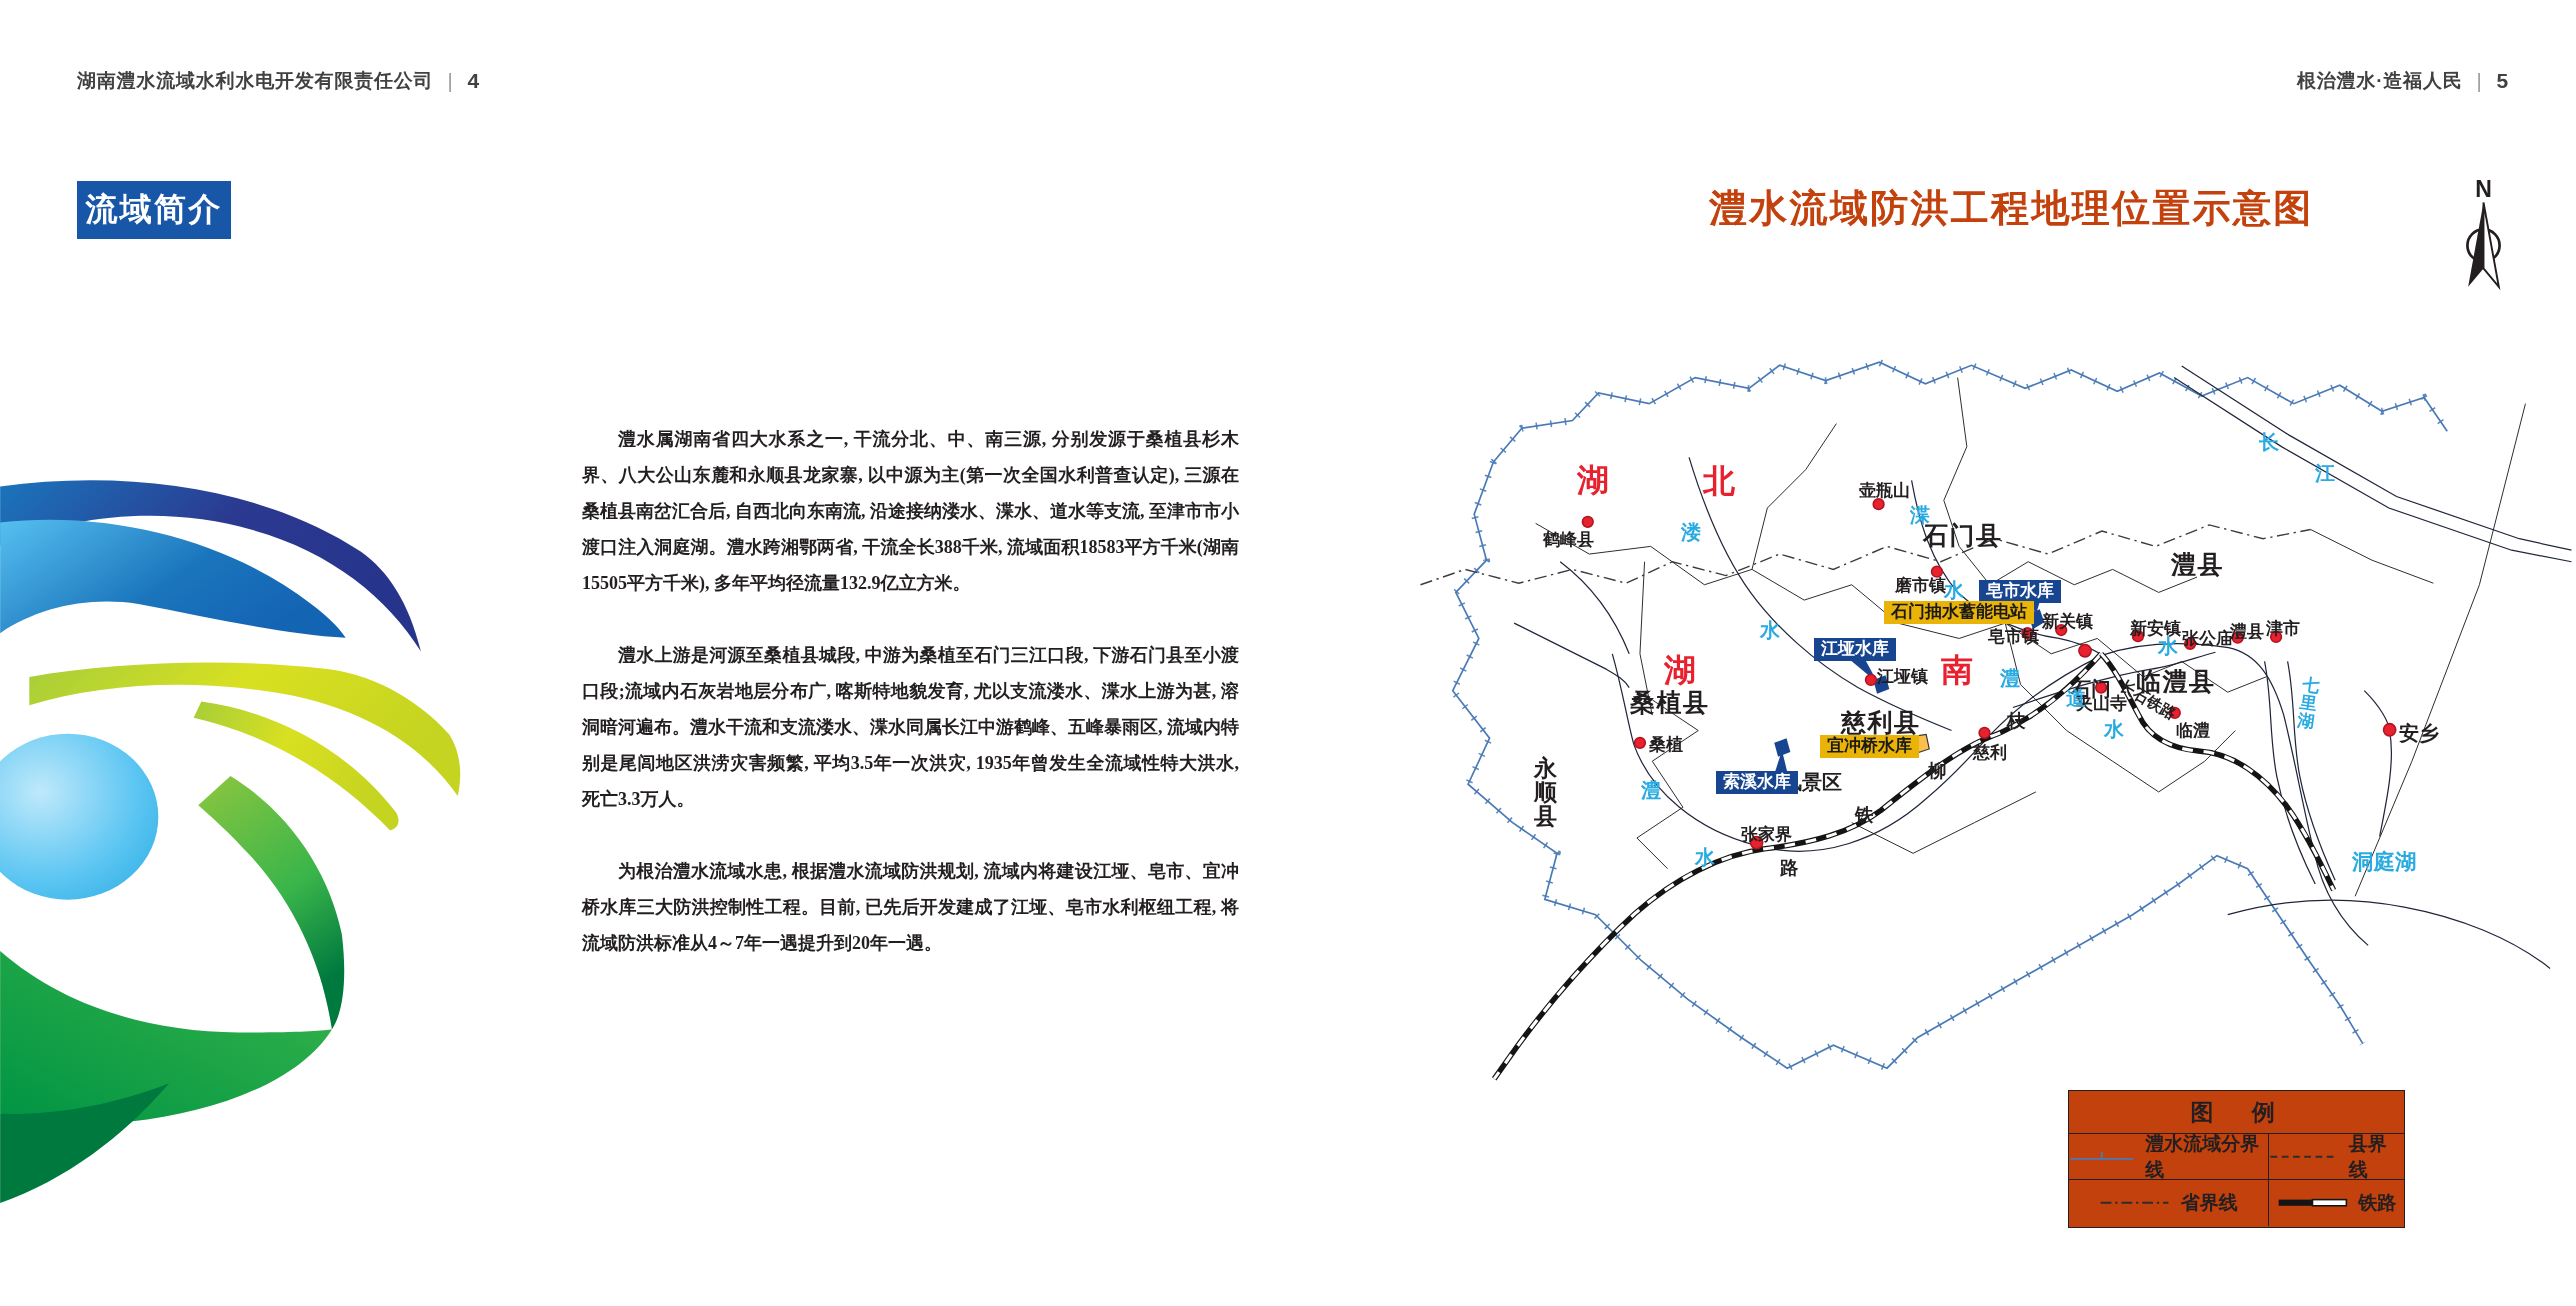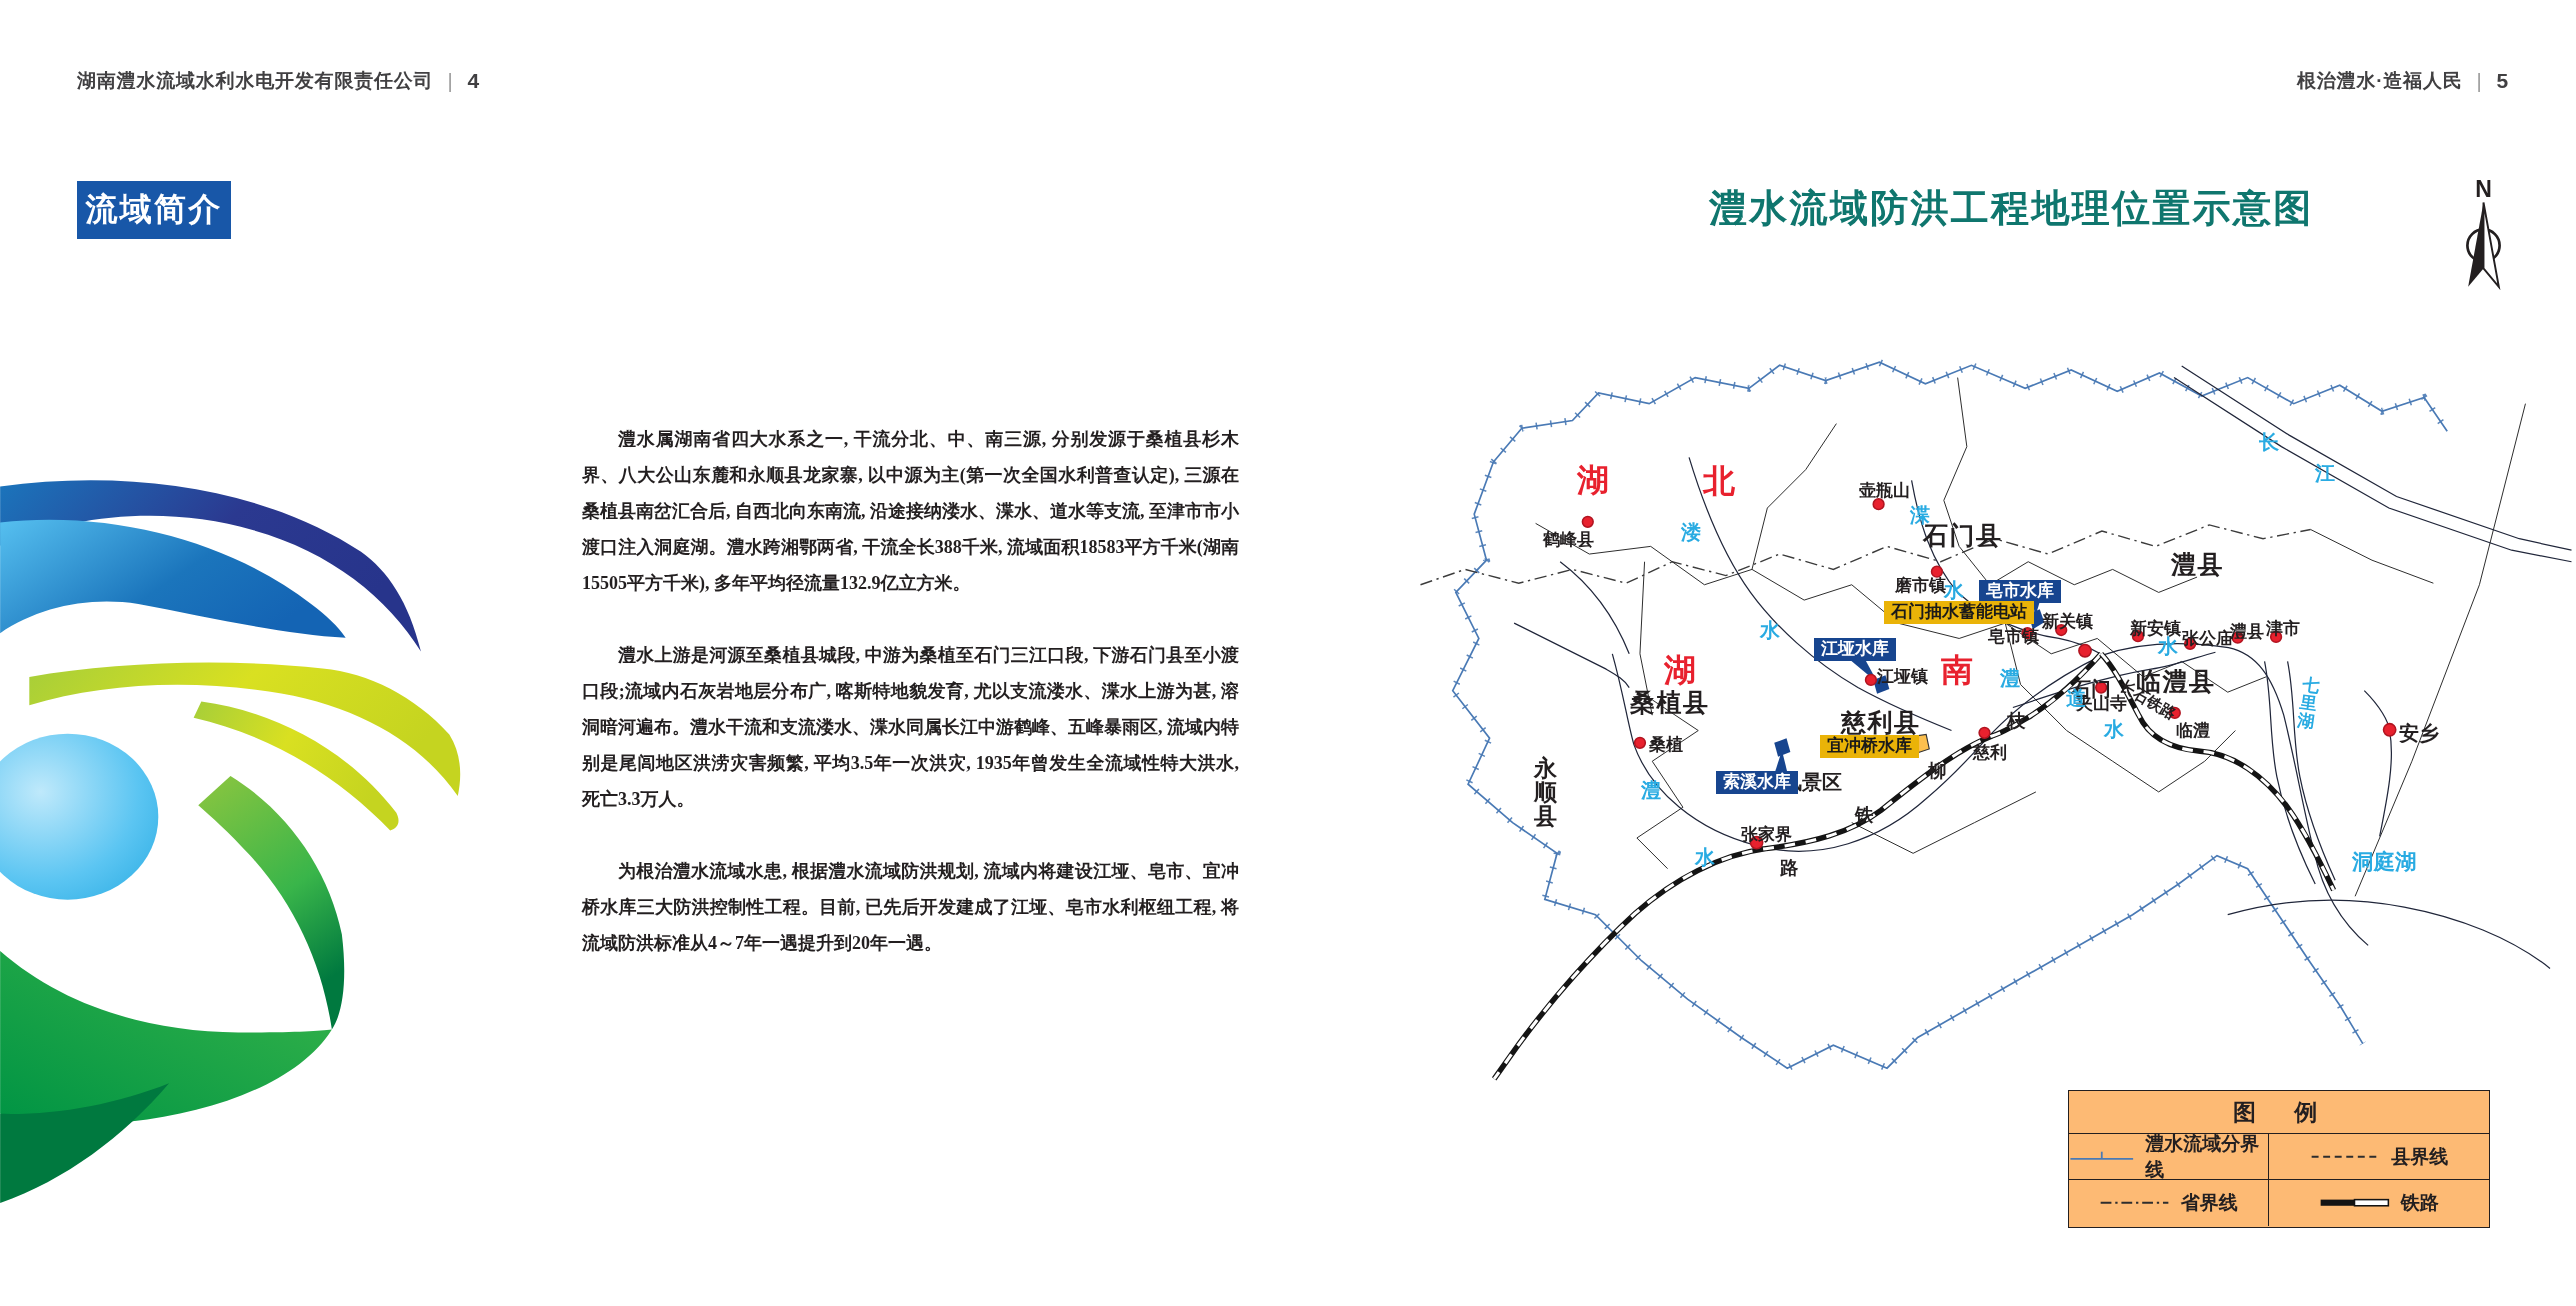--- a/index.html
+++ b/index.html
@@ -14,42 +14,42 @@
   
   .section-box{position:absolute;left:77px;top:181px;width:154px;height:58px;background:#1857a8;
                display:flex;align-items:center;justify-content:center;color:#fff;font-size:32px;
                font-weight:bold;letter-spacing:2.3px;}
   .bodytext{position:absolute;left:582px;top:421px;width:657px;
             font-family:"Liberation Serif","DejaVu Serif",serif;font-weight:bold;
             font-size:18px;line-height:36px;text-align:justify;color:#231f20;}
   .bodytext p{margin:0 0 36px 0;text-indent:2em;}
   
   .map-title{position:absolute;left:1709px;top:183px;width:607px;font-size:38px;font-weight:bold;
-             color:#0f766e;letter-spacing:2.3px;white-space:nowrap;}
+             color:#c2410c;letter-spacing:2.3px;white-space:nowrap;}
   .compass{position:absolute;left:2459px;top:178px;width:49px;height:115px;text-align:center;}
   .compass .n{font-size:23px;font-weight:bold;color:#231f20;line-height:23px;}
   
   #map{position:absolute;left:1420px;top:330px;width:1152px;height:775px;}
   #map svg{position:absolute;left:0;top:0;}
   .lbl{position:absolute;font-weight:bold;white-space:nowrap;line-height:1.05;}
   .lbl-prov{color:#e8212e;font-size:32px;letter-spacing:0.8px;}
   .lbl-county{color:#231f20;font-size:25px;letter-spacing:1.5px;}
   .lbl-town{color:#231f20;font-size:17px;}
   .lbl-town-lg{color:#231f20;font-size:20px;}
   .lbl-river{color:#29abe2;font-size:20px;}
   .lbl-rail{color:#231f20;font-size:18.4px;}
   .lbl-small{font-size:20px;letter-spacing:0;margin-top:40px;}
   .vertical{white-space:normal;word-break:break-all;}
   .box-navy{position:absolute;background:#17458f;color:#ffffff;font-weight:bold;font-size:17px;
             padding:2.3px 7px;white-space:nowrap;line-height:1.1;}
   .box-orange{position:absolute;background:#eab308;color:#1a1a1a;font-weight:bold;font-size:17px;
             padding:2.3px 7px;white-space:nowrap;line-height:1.1;}
   
-  .legend{position:absolute;left:2068px;top:1090px;width:422px;height:138px;border:1.5px solid #231f20;
-          background:#fdba74;box-sizing:border-box;}
+  .legend{position:absolute;left:2068px;top:1090px;width:337px;height:138px;border:1.5px solid #231f20;
+          background:#c2410c;box-sizing:border-box;}
   .legend-title{height:42px;border-bottom:1.5px solid #231f20;display:flex;align-items:center;
           justify-content:center;font-size:23px;font-weight:bold;letter-spacing:7.7px;}
   .legend-grid{display:grid;grid-template-columns:200px 1fr;grid-template-rows:46px 46px;}
   .legend-cell{display:flex;align-items:center;justify-content:center;gap:10.7px;
           border-right:1.2px solid #231f20;border-bottom:1.2px solid #231f20;box-sizing:border-box;}
   .legend-cell:nth-child(2n){border-right:none;}
   .legend-cell:nth-child(n+3){border-bottom:none;}
   .legend-label{font-size:19px;font-weight:bold;color:#231f20;}
 </style>
 </head>

